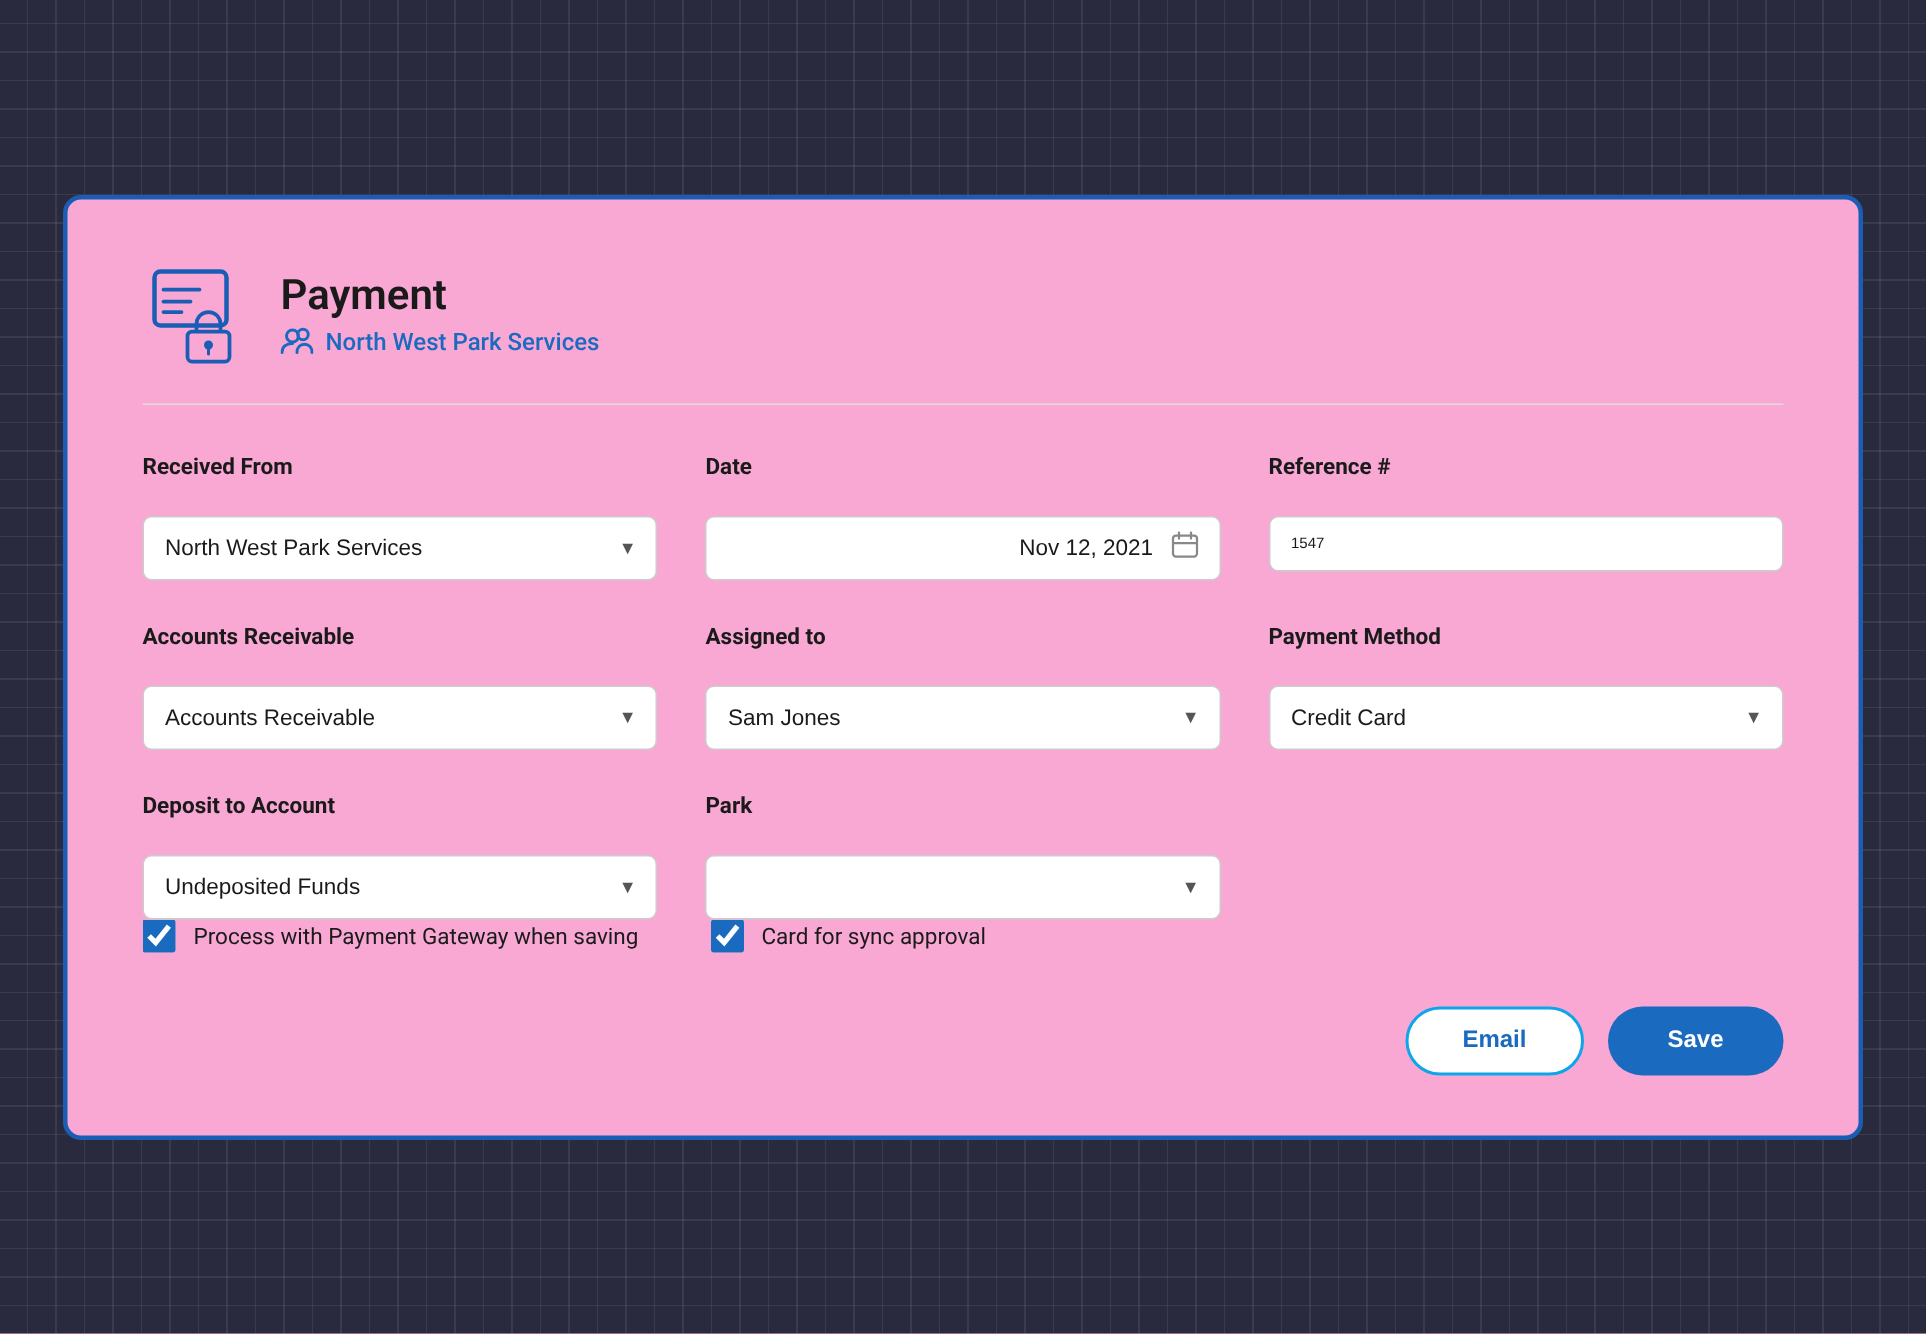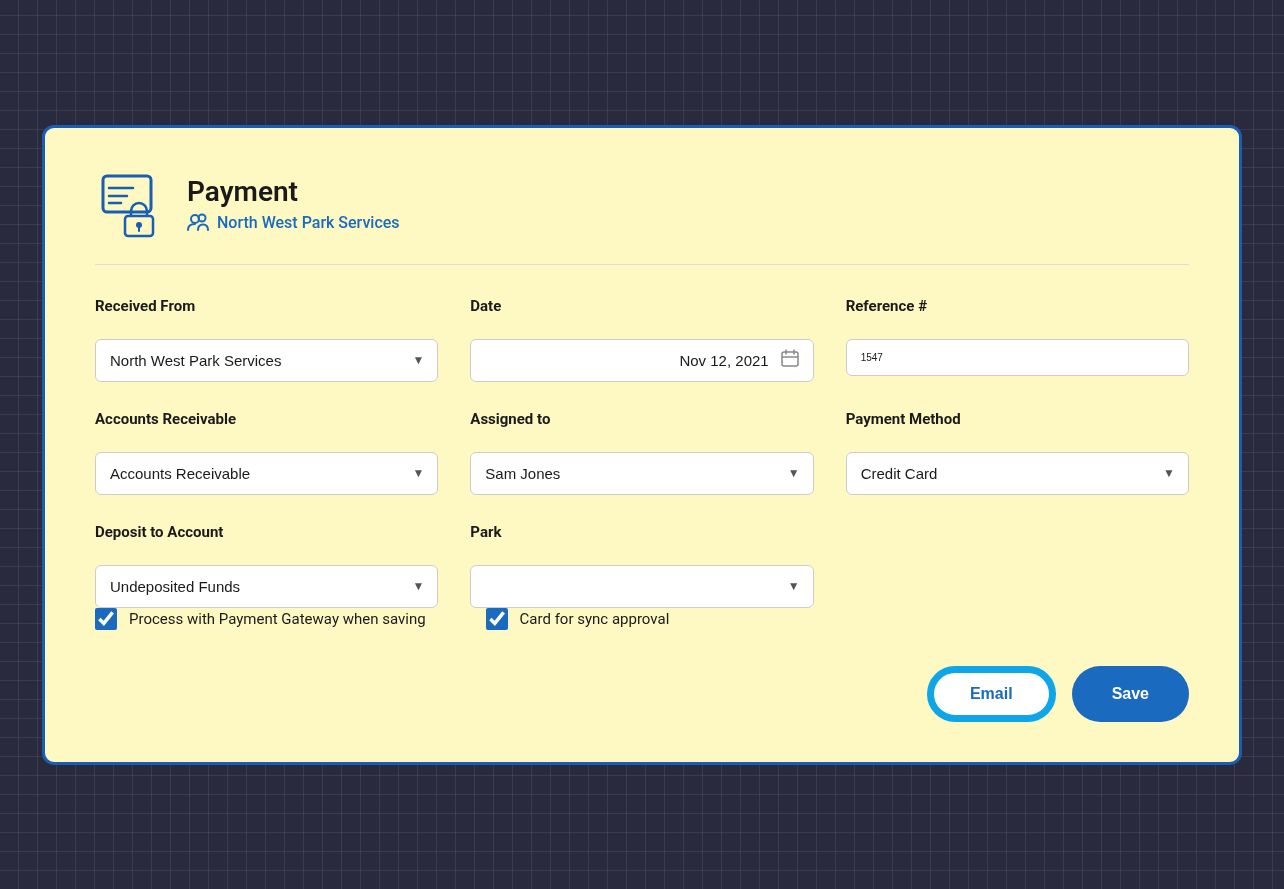--- a/index.html
+++ b/index.html
@@ -21,21 +21,21 @@
       repeating-linear-gradient(
         90deg,
         transparent,
         transparent 18px,
         rgba(255,255,255,0.08) 18px,
         rgba(255,255,255,0.08) 19px
       );
     }
     .modal-wrapper {
       width: 1200px;
-      background: #fef9c3;
+      background: #f9a8d4;
       border-radius: 12px;
       border: 3px solid #1a5db5;
       padding: 40px 50px 40px 50px;
       position: relative;
     }
     .header {
       display: flex;
       align-items: center;
       gap: 20px;
       margin-bottom: 24px;
@@ -143,21 +143,21 @@
       position: absolute;
       right: 14px;
       top: 50%;
       transform: translateY(-50%);
       color: #888;
       pointer-events: none;
     }
     .checkboxes-row {
       display: flex;
       align-items: center;
-      gap: 60px;
+      gap: 48px;
     }
     .checkbox-group {
       display: flex;
       align-items: center;
       gap: 12px;
     }
     .checkbox-group input[type="checkbox"] {
       width: 22px;
       height: 22px;
       accent-color: #1a6abf;
@@ -167,21 +167,21 @@
       font-size: 15px;
       color: #1a1a1a;
     }
     .actions-row {
       display: flex;
       justify-content: flex-end;
       gap: 16px;
       margin-top: 36px;
     }
     .btn-email {
-      border: 7px solid #0ea5e9;
+      border: 2px solid #0ea5e9;
       border-radius: 30px;
       background: white;
       color: #1a6abf;
       font-size: 16px;
       font-weight: 600;
       padding: 12px 36px;
       cursor: pointer;
     }
     .btn-save {
       border: none;

